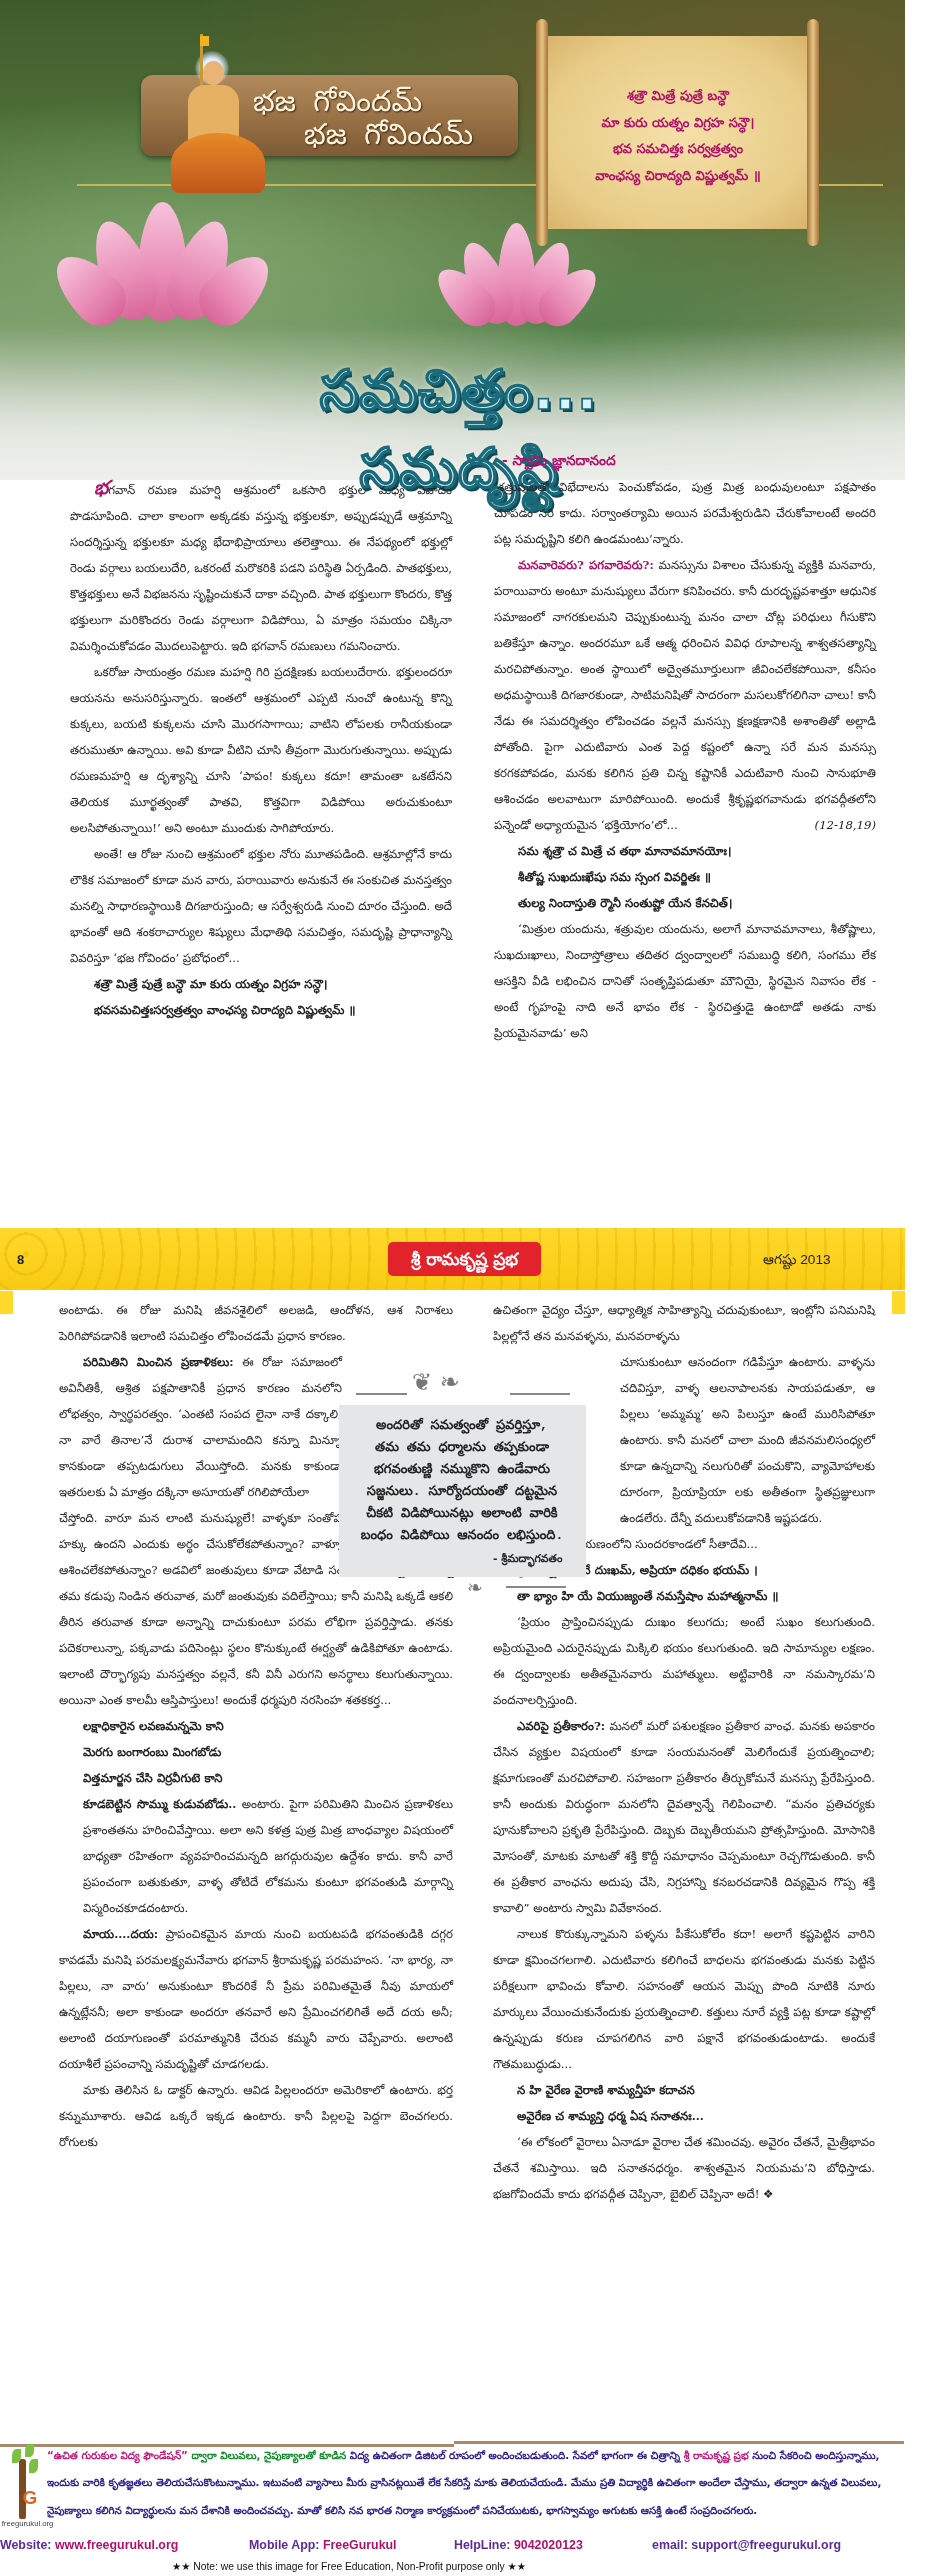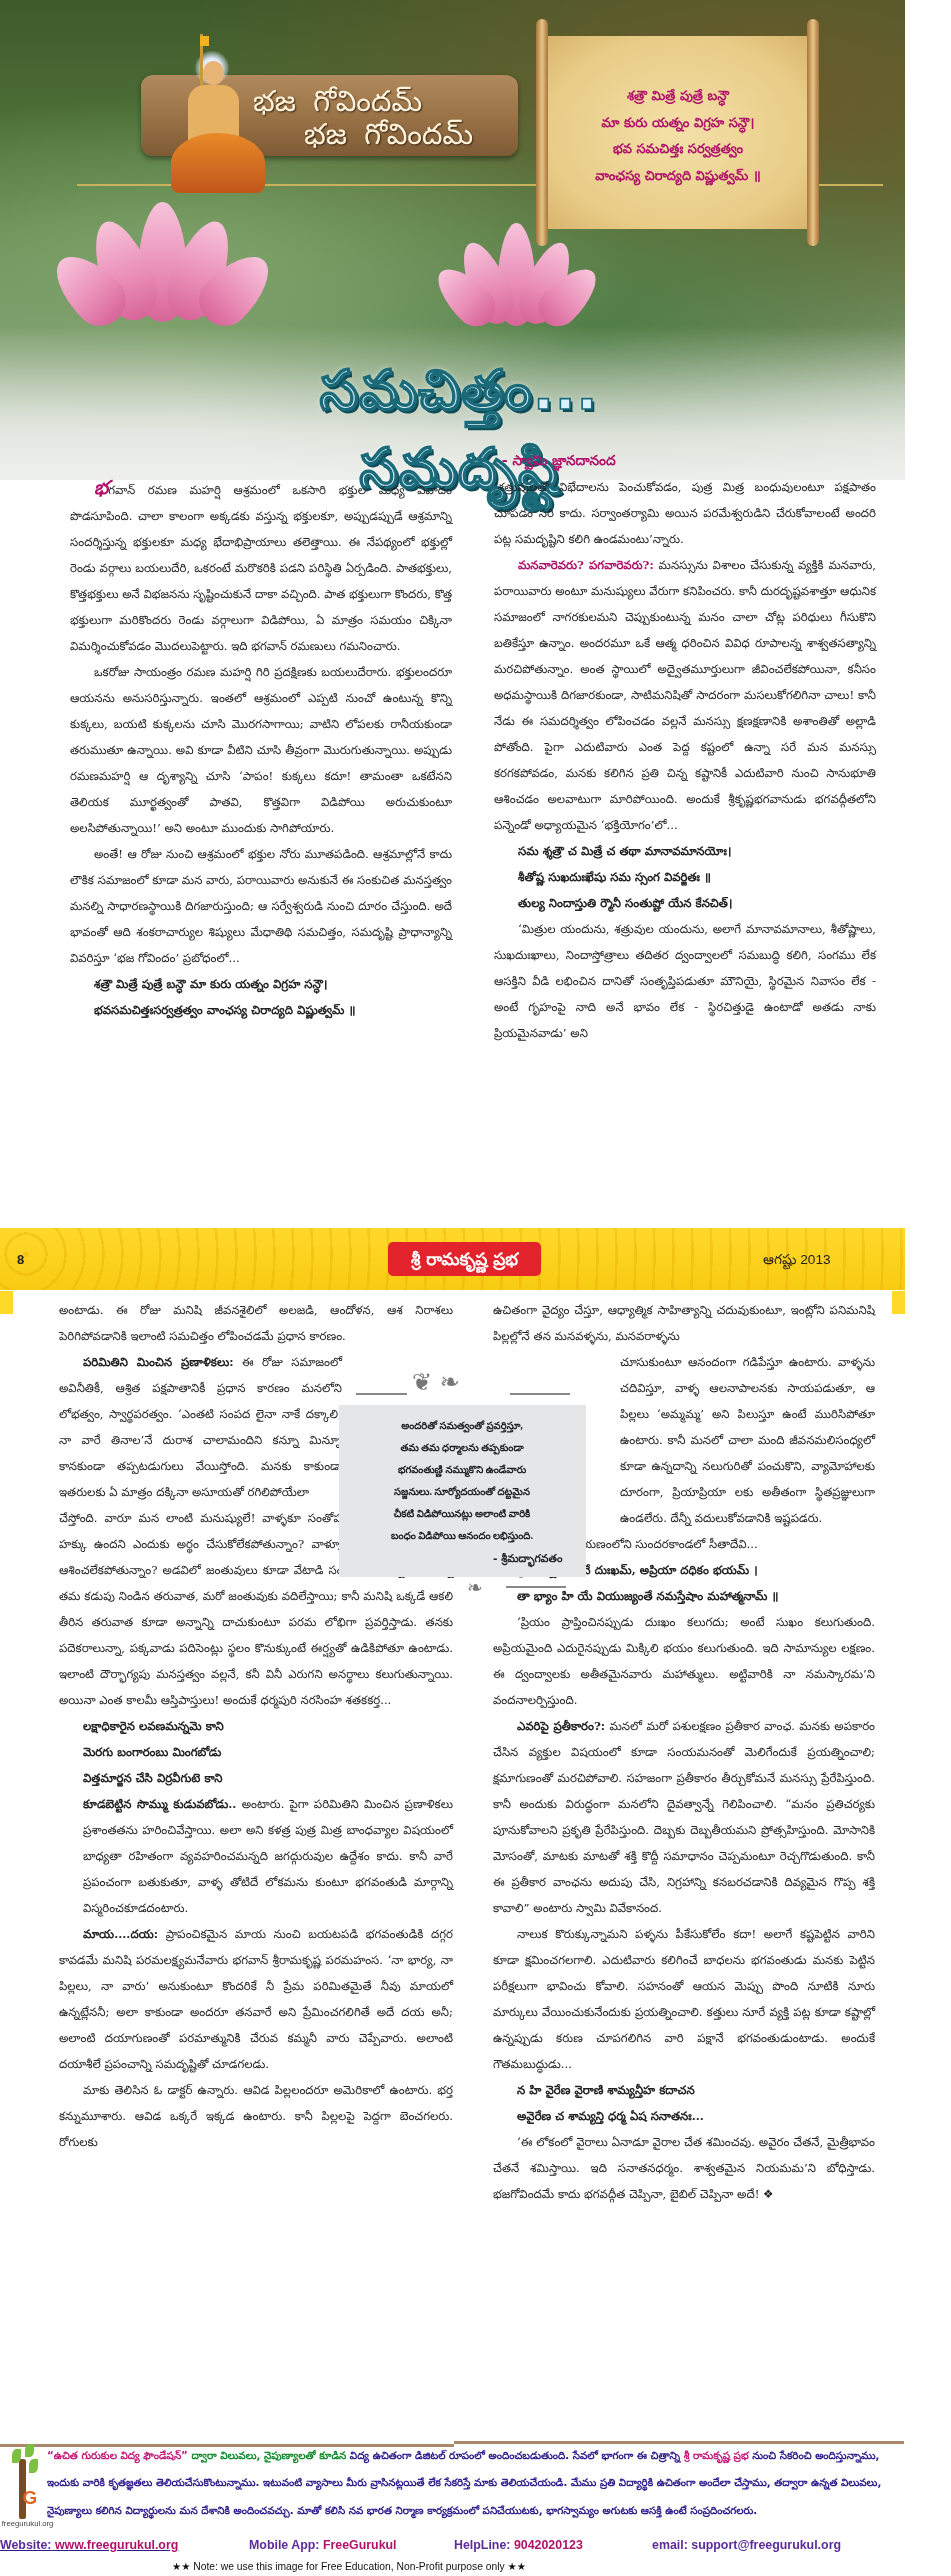--- a/index.html
+++ b/index.html
@@ -114,21 +114,21 @@
   .p2-right { left: 493px; top: 1297px; width: 382px; }
   .p2-left .narrow { margin-right: 111px; }
   .p2-right .narrow { margin-left: 127px; }
 
   .quote-box {
     position: absolute; left: 339px; top: 1405px; width: 247px; height: 172px;
     background: #e5e6e8;
   }
   .quote-text {
     position: absolute; left: 340px; top: 1415px; width: 244px;
-    font-family: Liberation Serif, serif; font-weight: bold; font-size: 10px; line-height: 22px; text-align: center; color: #222;
+    font-family: Liberation Mono, monospace; font-weight: bold; font-size: 13px; line-height: 22px; text-align: center; color: #222;
   }
   .quote-src { position: absolute; left: 493px; top: 1552px; font-family: "DejaVu Sans", sans-serif; font-weight: bold; font-size: 10.8px; color: #222; }
   .quote-rule { position: absolute; height: 1.7px; background: #888; }
   .flourish { position: absolute; font-size: 24px; color: #777; line-height: 1; }
 
   .sidetab { position: absolute; width: 13px; height: 23px; background: #ffd92a; }
 
   .divider { position: absolute; height: 2.6px; background: #a8896b; }
 
   
@@ -209,20 +209,21 @@
 <div class="col p1-left" id="p1-left">
     <p><span class="dropcap">భ</span><span>గవాన్ రమణ మహర్షి ఆశ్రమంలో ఒకసారి భక్తుల మధ్య వివాదం పొడసూపింది. చాలా కాలంగా అక్కడకు వస్తున్న భక్తులకూ, అప్పుడప్పుడే ఆశ్రమాన్ని సందర్శిస్తున్న భక్తులకూ మధ్య భేదాభిప్రాయాలు తలెత్తాయి. ఈ నేపథ్యంలో భక్తుల్లో రెండు వర్గాలు బయలుదేరి, ఒకరంటే మరొకరికి పడని పరిస్థితి ఏర్పడింది. పాతభక్తులు, కొత్తభక్తులు అనే విభజనను సృష్టించుకునే దాకా వచ్చింది. పాత భక్తులుగా కొందరు, కొత్త భక్తులుగా మరికొందరు రెండు వర్గాలుగా విడిపోయి, ఏ మాత్రం సమయం చిక్కినా విమర్శించుకోవడం మొదలుపెట్టారు. ఇది భగవాన్ రమణులు గమనించారు.</span></p>
     <p>ఒకరోజు సాయంత్రం రమణ మహర్షి గిరి ప్రదక్షిణకు బయలుదేరారు. భక్తులందరూ ఆయనను అనుసరిస్తున్నారు. ఇంతలో ఆశ్రమంలో ఎప్పటి నుంచో ఉంటున్న కొన్ని కుక్కలు, బయటి కుక్కలను చూసి మొరగసాగాయి; వాటిని లోపలకు రానీయకుండా తరుముతూ ఉన్నాయి. అవి కూడా వీటిని చూసి తీవ్రంగా మొరుగుతున్నాయి. అప్పుడు రమణమహర్షి ఆ దృశ్యాన్ని చూసి ‘పాపం! కుక్కలు కదూ! తామంతా ఒకటేనని తెలియక మూర్ఖత్వంతో పాతవి, కొత్తవిగా విడిపోయి అరుచుకుంటూ అలసిపోతున్నాయి!’ అని అంటూ ముందుకు సాగిపోయారు.</p>
     <p>అంతే! ఆ రోజు నుంచి ఆశ్రమంలో భక్తుల నోరు మూతపడింది. ఆశ్రమాల్లోనే కాదు లౌకిక సమాజంలో కూడా మన వారు, పరాయివారు అనుకునే ఈ సంకుచిత మనస్తత్వం మనల్ని సాధారణస్థాయికి దిగజారుస్తుంది; ఆ సర్వేశ్వరుడి నుంచి దూరం చేస్తుంది. అదే భావంతో ఆది శంకరాచార్యుల శిష్యులు మేధాతిథి సమచిత్తం, సమదృష్టి ప్రాధాన్యాన్ని వివరిస్తూ ‘భజ గోవిందం’ ప్రబోధంలో...</p>
     <p class="verse">శత్రౌ మిత్రే పుత్రే బన్ధౌ మా కురు యత్నం విగ్రహ సన్ధౌ।</p>
     <p class="verse">భవసమచిత్తఃసర్వత్రత్వం వాంఛస్య చిరాద్యది విష్ణుత్వమ్ ॥</p>
   </div>
 <div class="col p1-right" id="p1-right">
     <p class="noindent">‘శత్రువులతో విభేదాలను పెంచుకోవడం, పుత్ర మిత్ర బంధువులంటూ పక్షపాతం చూపడం సరి కాదు. సర్వాంతర్యామి అయిన పరమేశ్వరుడిని చేరుకోవాలంటే అందరి పట్ల సమదృష్టిని కలిగి ఉండమంటు’న్నారు.</p>
     <p><span class="heading pink">మనవారెవరు? పగవారెవరు?:</span><span> మనస్సును విశాలం చేసుకున్న వ్యక్తికి మనవారు, పరాయివారు అంటూ మనుష్యులు వేరుగా కనిపించరు. కానీ దురదృష్టవశాత్తూ ఆధునిక సమాజంలో నాగరకులమని చెప్పుకుంటున్న మనం చాలా చోట్ల పరిధులు గీసుకొని బతికేస్తూ ఉన్నాం. అందరమూ ఒకే ఆత్మ ధరించిన వివిధ రూపాలన్న శాశ్వతసత్యాన్ని మరచిపోతున్నాం. అంత స్థాయిలో అద్వైతమూర్తులుగా జీవించలేకపోయినా, కనీసం అధమస్థాయికి దిగజారకుండా, సాటిమనిషితో సాదరంగా మసలుకోగలిగినా చాలు! కానీ నేడు ఈ సమదర్శిత్వం లోపించడం వల్లనే మనస్సు క్షణక్షణానికి అశాంతితో అల్లాడి పోతోంది. పైగా ఎదుటివారు ఎంత పెద్ద కష్టంలో ఉన్నా సరే మన మనస్సు కరగకపోవడం, మనకు కలిగిన ప్రతి చిన్న కష్టానికీ ఎదుటివారి నుంచి సానుభూతి ఆశించడం అలవాటుగా మారిపోయింది. అందుకే శ్రీకృష్ణభగవానుడు భగవద్గీతలోని పన్నెండో అధ్యాయమైన ‘భక్తియోగం’లో...</span></p>
+    <p class="noindent" style="text-align: right; margin-top: -26px;"><span class="ref">(12-18,19)</span></p>
     <p class="verse">సమ శ్శత్రౌ చ మిత్రే చ తథా మానావమానయోః।</p>
     <p class="verse">శీతోష్ణ సుఖదుఃఖేషు సమ స్సంగ వివర్జితః ॥</p>
     <p class="verse">తుల్య నిందాస్తుతి ర్మౌనీ సంతుష్టో యేన కేనచిత్।</p>
     <p>‘మిత్రుల యందును, శత్రువుల యందును, అలాగే మానావమానాలు, శీతోష్ణాలు, సుఖదుఃఖాలు, నిందాస్తోత్రాలు తదితర ద్వంద్వాలలో సమబుద్ధి కలిగి, సంగము లేక ఆసక్తిని వీడి లభించిన దానితో సంతృప్తిపడుతూ మౌనియై, స్థిరమైన నివాసం లేక - అంటే గృహంపై నాది అనే భావం లేక - స్థిరచిత్తుడై ఉంటాడో అతడు నాకు ప్రియమైనవాడు’ అని</p>
   </div>
 
 <div class="band"></div>
 <div class="band-page">8</div>
 <div class="band-mag">శ్రీ రామకృష్ణ ప్రభ</div>
 <div class="band-date">ఆగష్టు 2013</div>
@@ -283,21 +284,21 @@
   <div class="g">G</div>
 </div>
 <div class="fg-logo-text">freegurukul.org</div>
 
 <div class="fg-para">
   <span class="pink">“ఉచిత గురుకుల విద్య ఫౌండేషన్”</span><span class="green"> ద్వారా విలువలు, నైపుణ్యాలతో కూడిన</span><span> విద్య ఉచితంగా డిజిటల్ రూపంలో అందించబడుతుంది. సేవలో భాగంగా ఈ చిత్రాన్ని</span>
   <span class="red">శ్రీ రామకృష్ణ ప్రభ</span><span> నుంచి సేకరించి అందిస్తున్నాము, ఇందుకు వారికి కృతజ్ఞతలు తెలియచేసుకొంటున్నాము. ఇటువంటి వ్యాసాలు మీరు వ్రాసినట్లయితే లేక సేకరిస్తే మాకు తెలియచేయండి. మేము ప్రతి విద్యార్థికి ఉచితంగా అందేలా చేస్తాము, తద్వారా ఉన్నత విలువలు, నైపుణ్యాలు కలిగిన విద్యార్థులను మన దేశానికి అందించవచ్చు. మాతో కలిసి నవ భారత నిర్మాణ కార్యక్రమంలో పనిచేయుటకు, భాగస్వామ్యం అగుటకు ఆసక్తి ఉంటే సంప్రదించగలరు.</span>
 </div>
 
 <div class="fg-contacts">
-  <span style="left:0;text-decoration:underline;">
+  <span style="left:0;">
     <b class="lbl">Website:</b> <b class="val-red">www.freegurukul.org</b>
   </span>
   <span style="left:249px;">
     <b class="lbl">Mobile App:</b> <b class="val-red">FreeGurukul</b>
   </span>
   <span style="left:454px;">
     <b class="lbl">HelpLine:</b> <b class="val-red">9042020123</b>
   </span>
   <span style="left:652px;">
     <b class="lbl">email:</b> <b class="val-purple">support@freegurukul.org</b>

